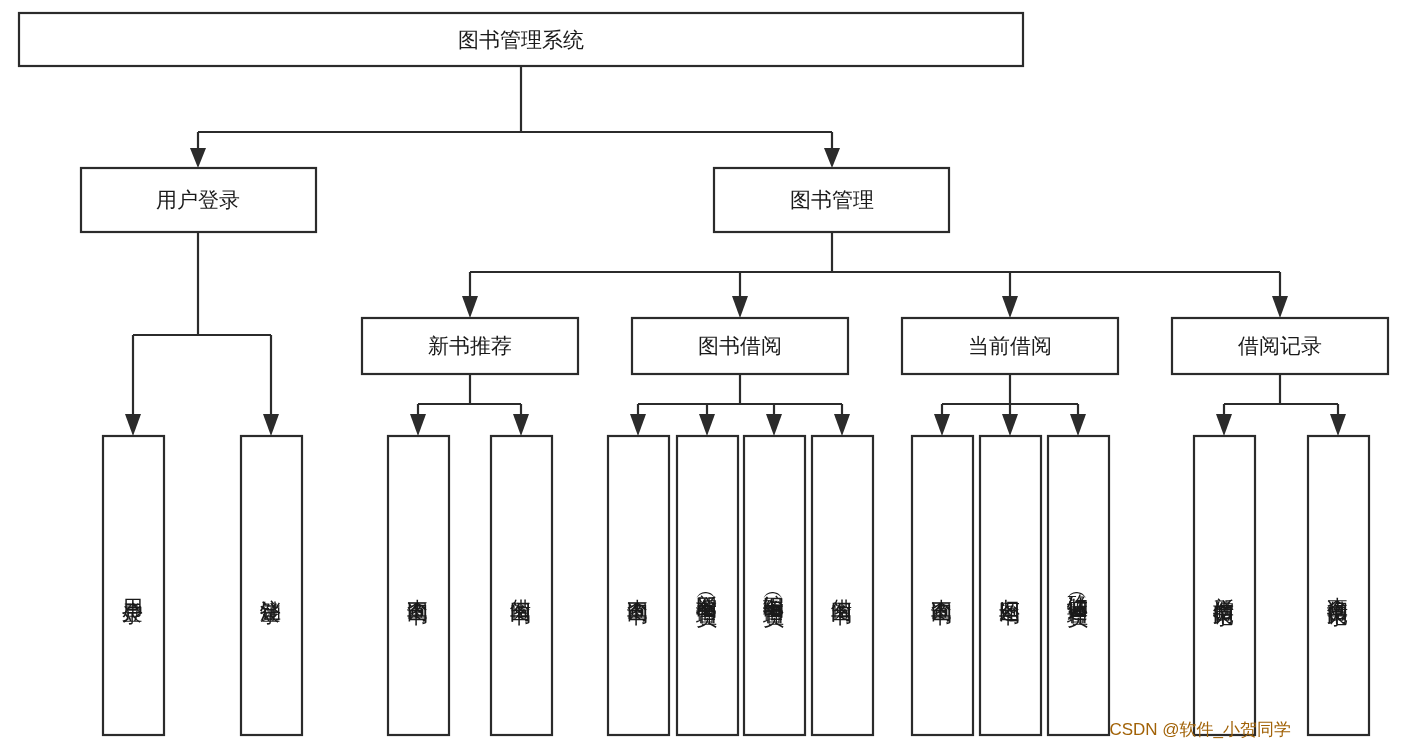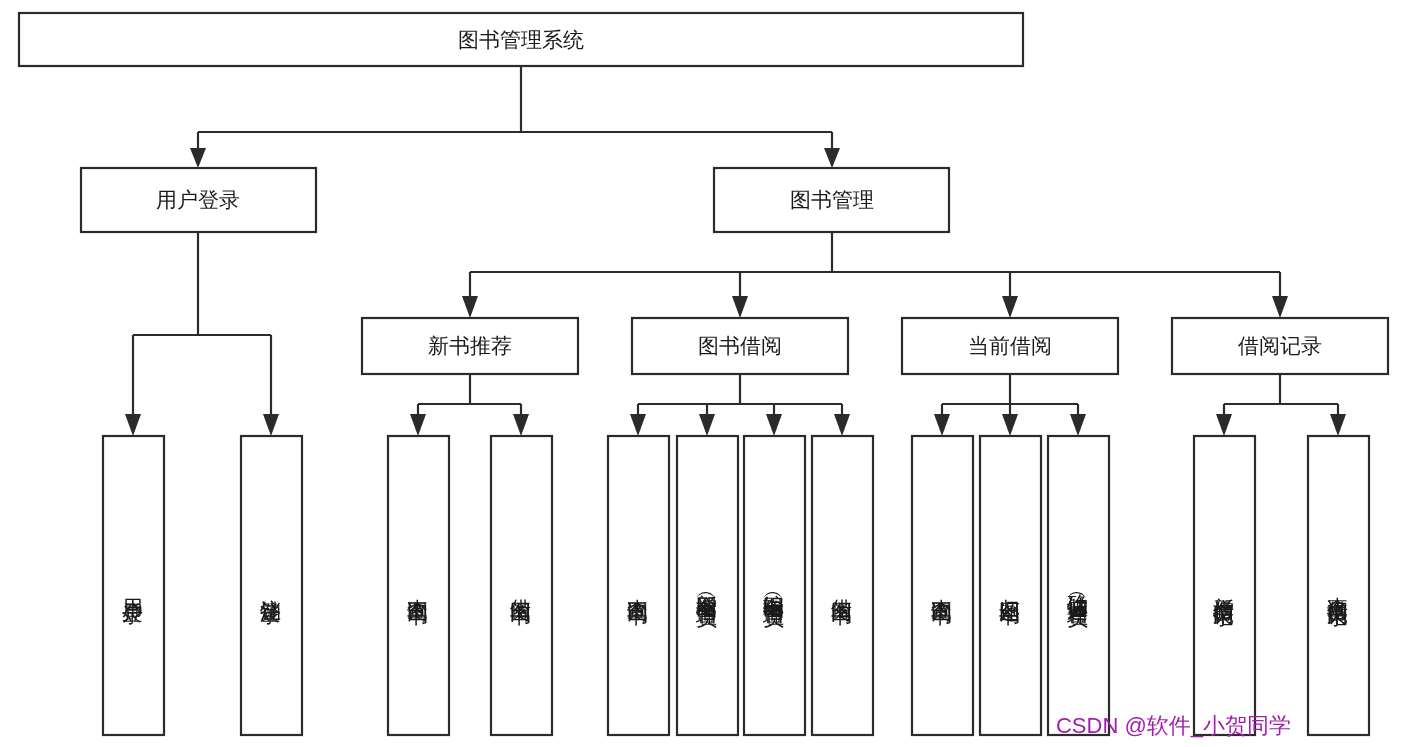--- a/index.html
+++ b/index.html
@@ -57,22 +57,22 @@
     writing-mode: vertical-rl;
     text-orientation: upright;
     text-anchor: middle;
     letter-spacing: 2px;
   }
   .watermark {
     position: absolute;
     right: 10px;
     bottom: 6px;
     font-family: "Liberation Sans", "DejaVu Sans", sans-serif;
-    font-size: 22px;
-    color: #a21caf;
+    font-size: 17px;
+    color: #a16207;
     white-space: nowrap;
     user-select: none;
   }
 </style>
 </head>
 <body>
 
 <div id="diagram-root">
 
   <svg id="diagram-canvas" viewBox="0 0 1405 747" xmlns="http://www.w3.org/2000/svg">

